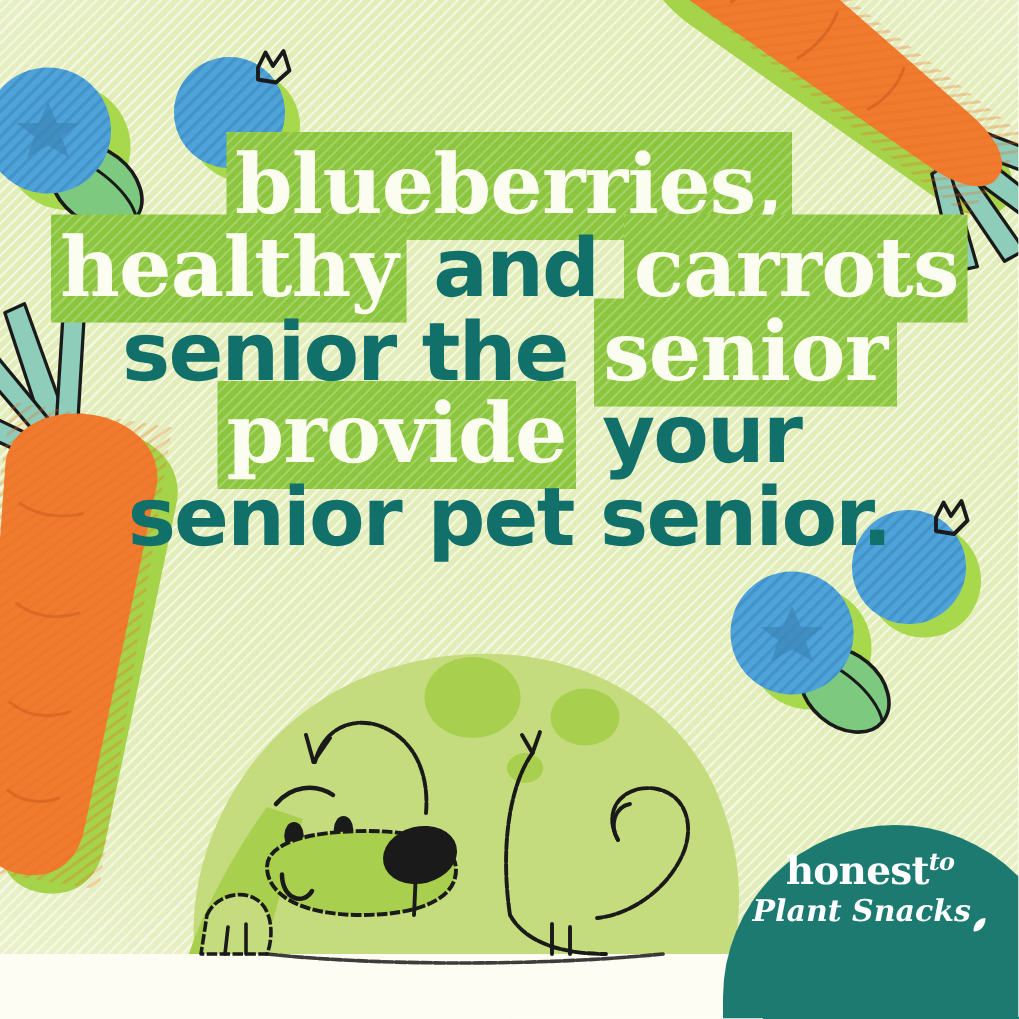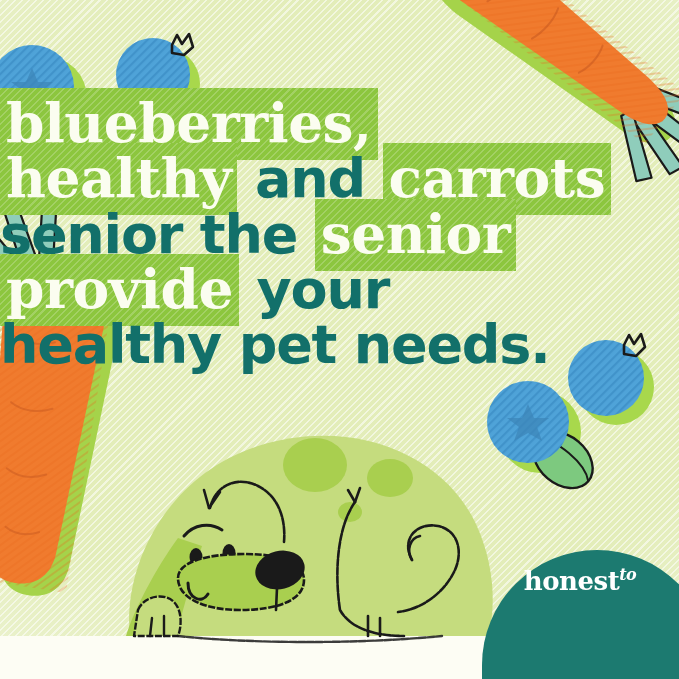--- a/index.html
+++ b/index.html
@@ -48,21 +48,21 @@
 
   
   .bb-tl{left:-18px;top:40px;width:130px;height:125px;}
   .bb-tm{left:110px;top:25px;width:95px;height:100px;}
   .bb-br{left:560px;top:325px;width:105px;height:105px;}
   .bb-bm{left:483px;top:378px;width:130px;height:125px;}
 
   
   .headline{
     position:absolute;left:0;top:96px;width:679px;
-    text-align:left;
+    text-align:center;
     line-height:0.99;
     z-index:6;
     user-select:none;
   }
   .hl-line{
     display:block;
     white-space:nowrap;
     margin-bottom:1px;
   }
   .plain{
@@ -307,21 +307,21 @@
     <span class="hl-line">
       <span class="hi">healthy</span><span class="plain"> and </span><span class="hi">carrots</span>
     </span>
     <span class="hl-line">
       <span class="plain">senior the </span><span class="hi">senior</span>
     </span>
     <span class="hl-line">
       <span class="hi">provide</span><span class="plain"> your</span>
     </span>
     <span class="hl-line">
-      <span class="plain">healthy pet needs.</span>
+      <span class="plain">senior pet senior.</span>
     </span>
   </div>
 
   <div class="dog">
     <svg viewBox="0 0 420 230" width="420" height="230">
 
       <path d="M18 216 C10 150 52 56 146 26 C238 -3 330 32 364 104
                C386 152 382 196 376 216 Z" fill="#C5DC7E"></path>
 
       <ellipse cx="203" cy="45" rx="32" ry="27" fill="#A9CF4F"></ellipse>
@@ -377,16 +377,19 @@
       <path d="M66 216 C140 224 250 224 330 216" fill="none" stroke="#1A1A1A" stroke-width="2.4" stroke-linecap="round" stroke-dasharray="7 1.6" opacity=".85"></path>
     </svg>
   </div>
 
   <div class="bottom-strip"></div>
 
   <div class="logo">
     <div class="logo-arch"></div>
     <div class="logo-text">
       <span class="logo-l1"><span>honest</span><span class="logo-to">to</span></span>
+      <span class="logo-l3"><span>Plant Snacks</span><span class="leaf-mark"><svg viewBox="0 0 10 10" width="10" height="10">
+              <path d="M1 9 C1 3 5 0 9 0 C9 5 6 9 1 9 Z" fill="#ffffff"></path>
+            </svg></span></span>
     </div>
   </div>
 
 </div>
 
 </body></html>

